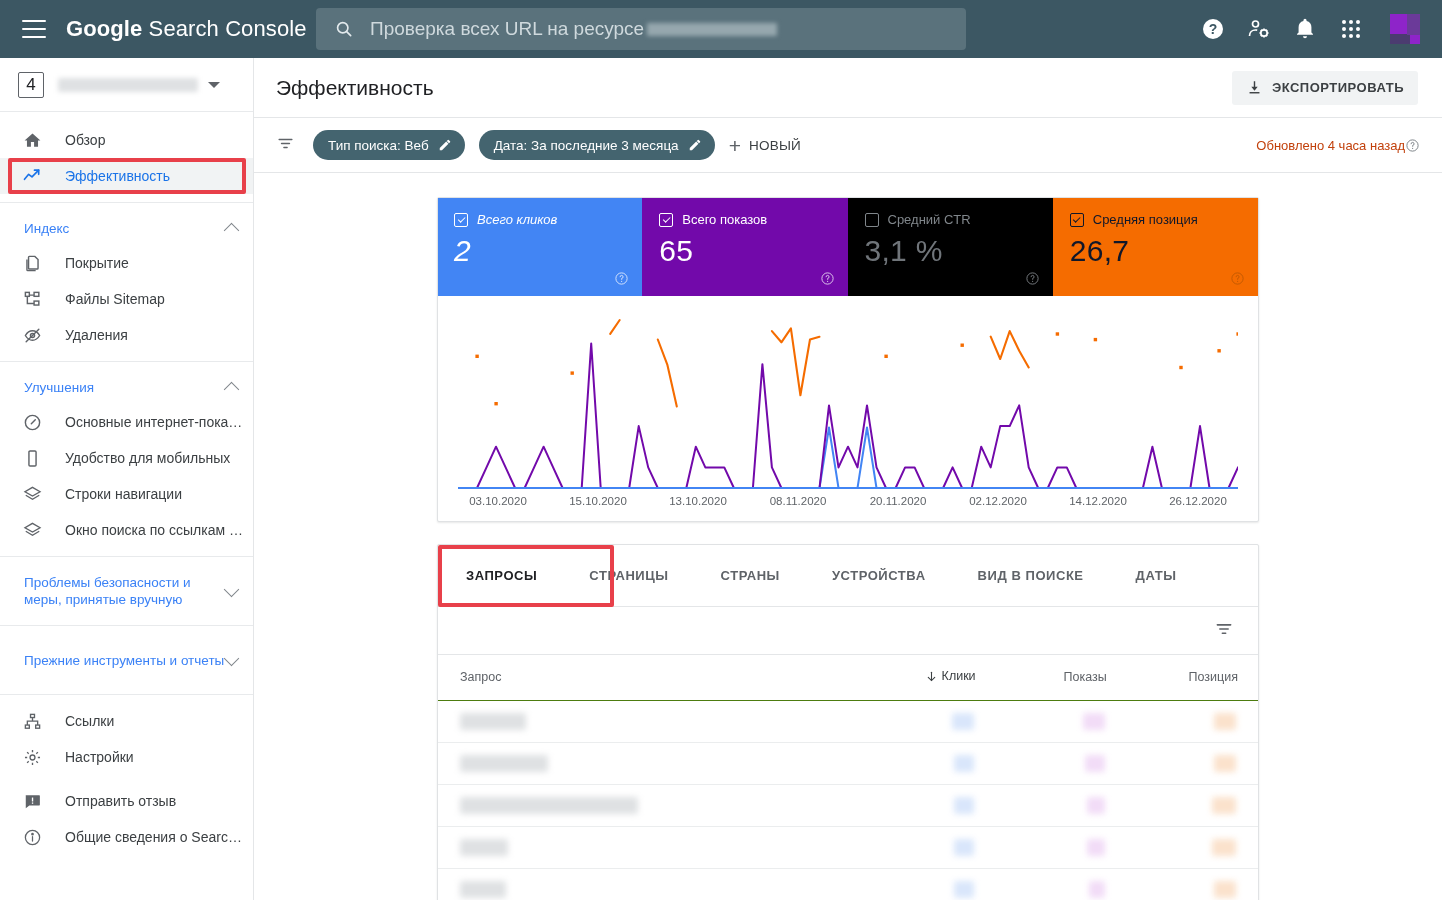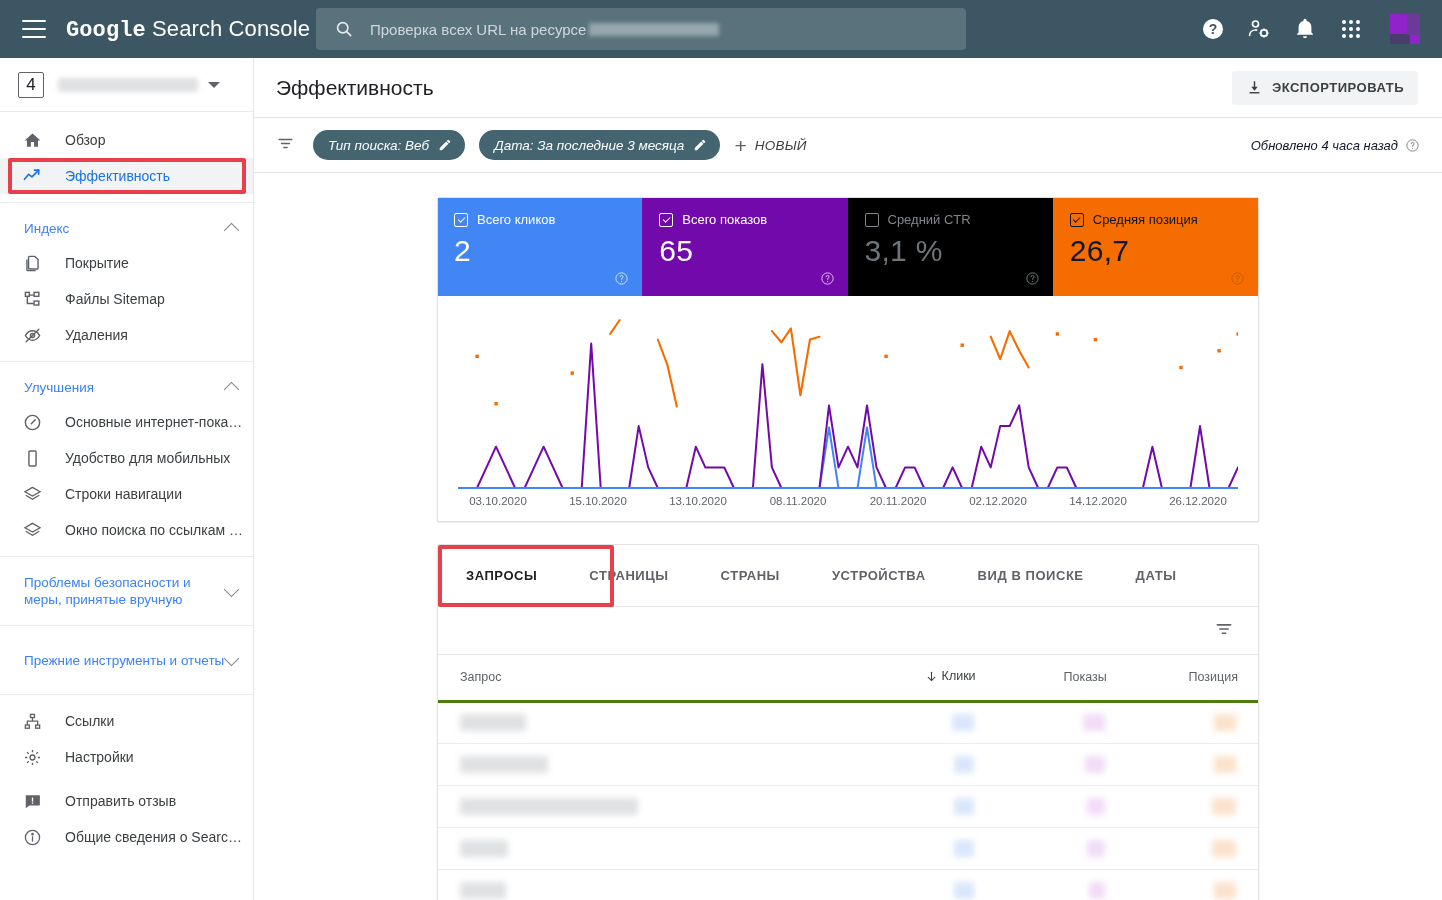--- a/index.html
+++ b/index.html
@@ -17,32 +17,32 @@
     background: #3c5763;
     display: flex; align-items: center;
   }
   .hamburger {
     width: 24px; height: 18px; margin-left: 22px; margin-right: 20px;
     display: flex; flex-direction: column; justify-content: space-between;
     cursor: pointer;
   }
   .hamburger span { display: block; height: 2px; background: #ffffff; border-radius: 1px; }
   .brand { color: #ffffff; font-size: 22px; letter-spacing: .1px; white-space: nowrap; }
-  .brand .g { font-weight: 700; font-family: Liberation Mono, monospace; }
+  .brand .g { font-weight: 700; }
   .brand .sc { font-weight: 400; }
 
   .searchwrap {
     position: absolute; left: 316px; top: 8px;
     width: 650px; height: 42px;
     background: #5a727c; border-radius: 4px;
     display: flex; align-items: center;
   }
   .searchwrap svg { margin-left: 18px; }
   .search-ph {
-    margin-left: 16px; color: #cfd9dd; font-size: 15px;
+    margin-left: 16px; color: #cfd9dd; font-size: 19px;
     white-space: nowrap; display: flex; align-items: center;
   }
   .redact-inline {
     display: inline-block; width: 130px; height: 13px;
     background: #96a7ae; border-radius: 1px; margin-left: 3px;
     filter: blur(2.2px);
   }
 
   .topicons {
     position: absolute; right: 14px; top: 0; height: 58px;
@@ -122,37 +122,37 @@
   }
   .page-title { font-size: 21px; color: #202124; flex: 1; }
   .export-btn {
     display: flex; align-items: center; gap: 9px;
     height: 34px; padding: 0 14px; background: #f1f3f4; border-radius: 3px;
     font-size: 13px; font-weight: 600; color: #3c4043; letter-spacing: .5px; cursor: pointer;
   }
 
   .filterbar {
     height: 55px; display: flex; align-items: center;
-    padding: 0 22px 0 22px; border-bottom: 1px solid #e4e6e8; background: #fff; font-style: italic;
+    padding: 0 22px 0 22px; border-bottom: 1px solid #e4e6e8; background: #fff;
   }
   .filter-icon { margin-right: 18px; cursor: pointer; }
   .chip {
     display: flex; align-items: center; gap: 9px;
     height: 30px; padding: 0 13px 0 15px; border-radius: 15px;
     background: #44646f; color: #ffffff; font-size: 13.5px;
     margin-right: 14px; cursor: pointer; white-space: nowrap;
   }
   .newbtn {
     display: flex; align-items: center; gap: 8px;
     font-size: 13.5px; color: #3c4043; cursor: pointer; letter-spacing: .2px;
   }
   .plus { font-size: 21px; color: #5f6368; line-height: 1; font-weight: 300; }
   .updated {
-    margin-left: auto; display: flex; align-items: center; gap: 7px;
-    font-size: 13px; color: #0f172a; white-space: nowrap;
+    margin-left: auto; display: flex; align-items: center; gap: 0;
+    font-size: 13px; color: #c2410c; white-space: nowrap;
   }
 
   .content { padding: 24px 22px 0 22px; }
 
   
   .card-panel {
     width: 822px; margin: 0 auto; background: #fff;
     border: 1px solid #e0e2e4; border-radius: 2px;
     box-shadow: 0 1px 2px rgba(60,64,67,.12);
   }
@@ -164,21 +164,21 @@
     width: 14px; height: 14px; border: 1.7px solid currentColor; border-radius: 2px;
     display: flex; align-items: center; justify-content: center; flex-shrink: 0;
   }
   .cbox .tick {
     width: 7px; height: 3.5px; border-left: 1.7px solid currentColor; border-bottom: 1.7px solid currentColor;
     transform: rotate(-45deg); margin-top: -2px;
   }
   .card .clabel { font-size: 13px; }
   .card .cval { font-size: 30px; margin-top: 7px; font-weight: 400; letter-spacing: .3px; }
   .card .chelp { position: absolute; right: 13px; bottom: 10px; opacity: .75; }
-  .card.c-clicks { background: #4285f4; color: #ffffff; }
+  .card.c-clicks { background: #4285f4; color: #ffffff; font-style: italic; }
   .card.c-impr { background: #7209aa; color: #ffffff; }
   .card.c-ctr { background: #000000; color: #80868b; }
   .card.c-ctr .cval { color: #70757a; }
   .card.c-pos { background: #f56c00; color: #0f172a; }
 
   
   .chart-area { height: 225px; position: relative; padding: 16px 20px 0 20px; }
   .xaxis {
     position: absolute; left: 20px; right: 20px; bottom: 14px;
     display: flex; justify-content: space-between; font-size: 11.5px; color: #5f6368;
@@ -196,21 +196,21 @@
     display: flex; align-items: center; justify-content: center;
     padding: 0 26px; font-size: 13px; font-weight: 600; letter-spacing: .55px;
     color: #5f6368; cursor: pointer; white-space: nowrap; position: relative;
   }
   .tab.active { color: #202124; }
   .tools-row { height: 48px; display: flex; align-items: center; justify-content: flex-end; padding-right: 24px; border-bottom: 1px solid #e4e6e8; }
 
   table.data { width: 100%; border-collapse: collapse; }
   table.data th {
     font-size: 12.5px; font-weight: 400; color: #5f6368; text-align: right;
-    padding: 14px 20px 14px 0; border-bottom: 3px solid #4d7c0f; white-space: nowrap;
+    padding: 14px 20px 14px 0; border-bottom: 1px solid #4d7c0f; white-space: nowrap;
   }
   table.data th.first { text-align: left; padding-left: 22px; }
   .sorthead { display: inline-flex; align-items: center; gap: 4px; justify-content: flex-end; }
   table.data td { padding: 0; border-bottom: 1px solid #ebedee; height: 42px; }
   .blk { height: 17px; border-radius: 2px; filter: blur(3px); }
   .cell-q { padding-left: 22px; }
   .cell-n { display: flex; justify-content: flex-end; padding-right: 22px; }
 
   
   .anno {

